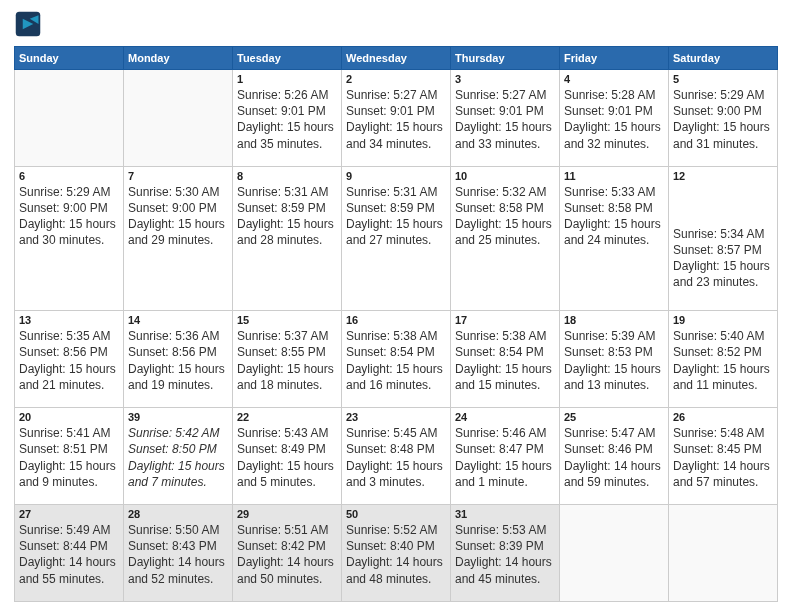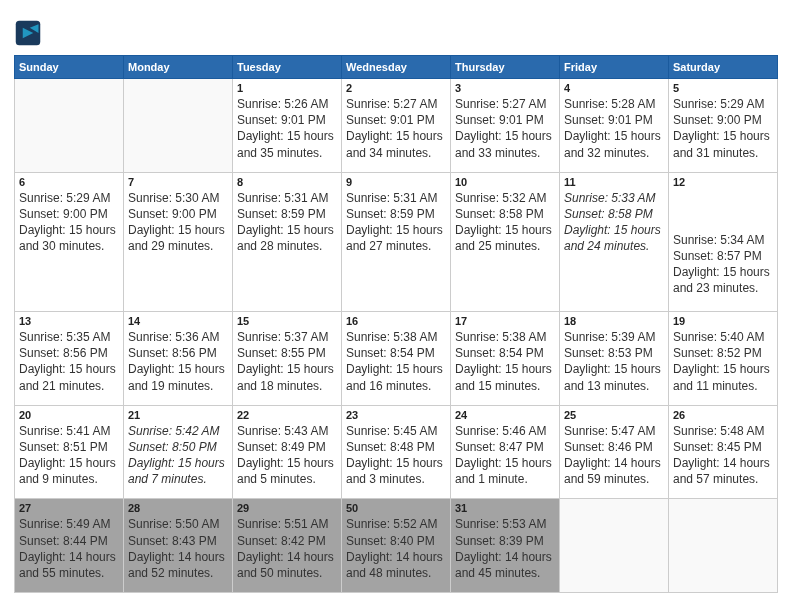--- a/index.html
+++ b/index.html
@@ -6,21 +6,21 @@
     body {
       width: 792px;
       height: 612px;
       font-family: Arial, sans-serif;
       background: #fff;
       overflow: hidden;
     }
     .page {
       width: 792px;
       height: 612px;
-      padding: 19px 14px;
+      padding: 10px 14px;
       display: flex;
       flex-direction: column;
     }
     .header {
       display: flex;
       justify-content: space-between;
       align-items: flex-start;
       margin-bottom: 8px;
     }
     .logo {
@@ -73,21 +73,21 @@
     .calendar tbody tr td {
       border: 1px solid #ccc;
       vertical-align: top;
       padding: 3px 4px;
       font-size: 9.2px;
       color: #222;
       background: #fff;
       height: 80px;
     }
     .calendar tbody tr:last-child td {
-      background: #a3a3a3;
+      background: #e5e5e5;
     }
     .day-num {
       font-size: 11px;
       font-weight: bold;
       display: block;
       margin-bottom: 2px;
     }
     .cell-info {
       font-size: 12px;
       line-height: 1.35;
@@ -192,21 +192,21 @@
 Daylight: 15 hours and 27 minutes.</div>
           </td>
           <td>
             <span class="day-num">10</span>
             <div class="cell-info" style="white-space: pre-line;">Sunrise: 5:32 AM
 Sunset: 8:58 PM
 Daylight: 15 hours and 25 minutes.</div>
           </td>
           <td>
             <span class="day-num">11</span>
-            <div class="cell-info" style="white-space: pre-line; font-style: italic;">Sunrise: 5:33 AM
+            <div class="cell-info" style="white-space: pre-line;">Sunrise: 5:33 AM
 Sunset: 8:58 PM
 Daylight: 15 hours and 24 minutes.</div>
           </td>
           <td>
             <span class="day-num">12</span>
             <div class="cell-info" style="white-space: pre-line; margin-top: 44px;">Sunrise: 5:34 AM
 Sunset: 8:57 PM
 Daylight: 15 hours and 23 minutes.</div>
           </td>
         </tr>
@@ -255,21 +255,21 @@
           </td>
         </tr>
         <tr>
           <td>
             <span class="day-num">20</span>
             <div class="cell-info" style="white-space: pre-line;">Sunrise: 5:41 AM
 Sunset: 8:51 PM
 Daylight: 15 hours and 9 minutes.</div>
           </td>
           <td>
-            <span class="day-num">21</span>
+            <span class="day-num">39</span>
             <div class="cell-info" style="white-space: pre-line; font-style: italic;">Sunrise: 5:42 AM
 Sunset: 8:50 PM
 Daylight: 15 hours and 7 minutes.</div>
           </td>
           <td>
             <span class="day-num">22</span>
             <div class="cell-info" style="white-space: pre-line;">Sunrise: 5:43 AM
 Sunset: 8:49 PM
 Daylight: 15 hours and 5 minutes.</div>
           </td>

